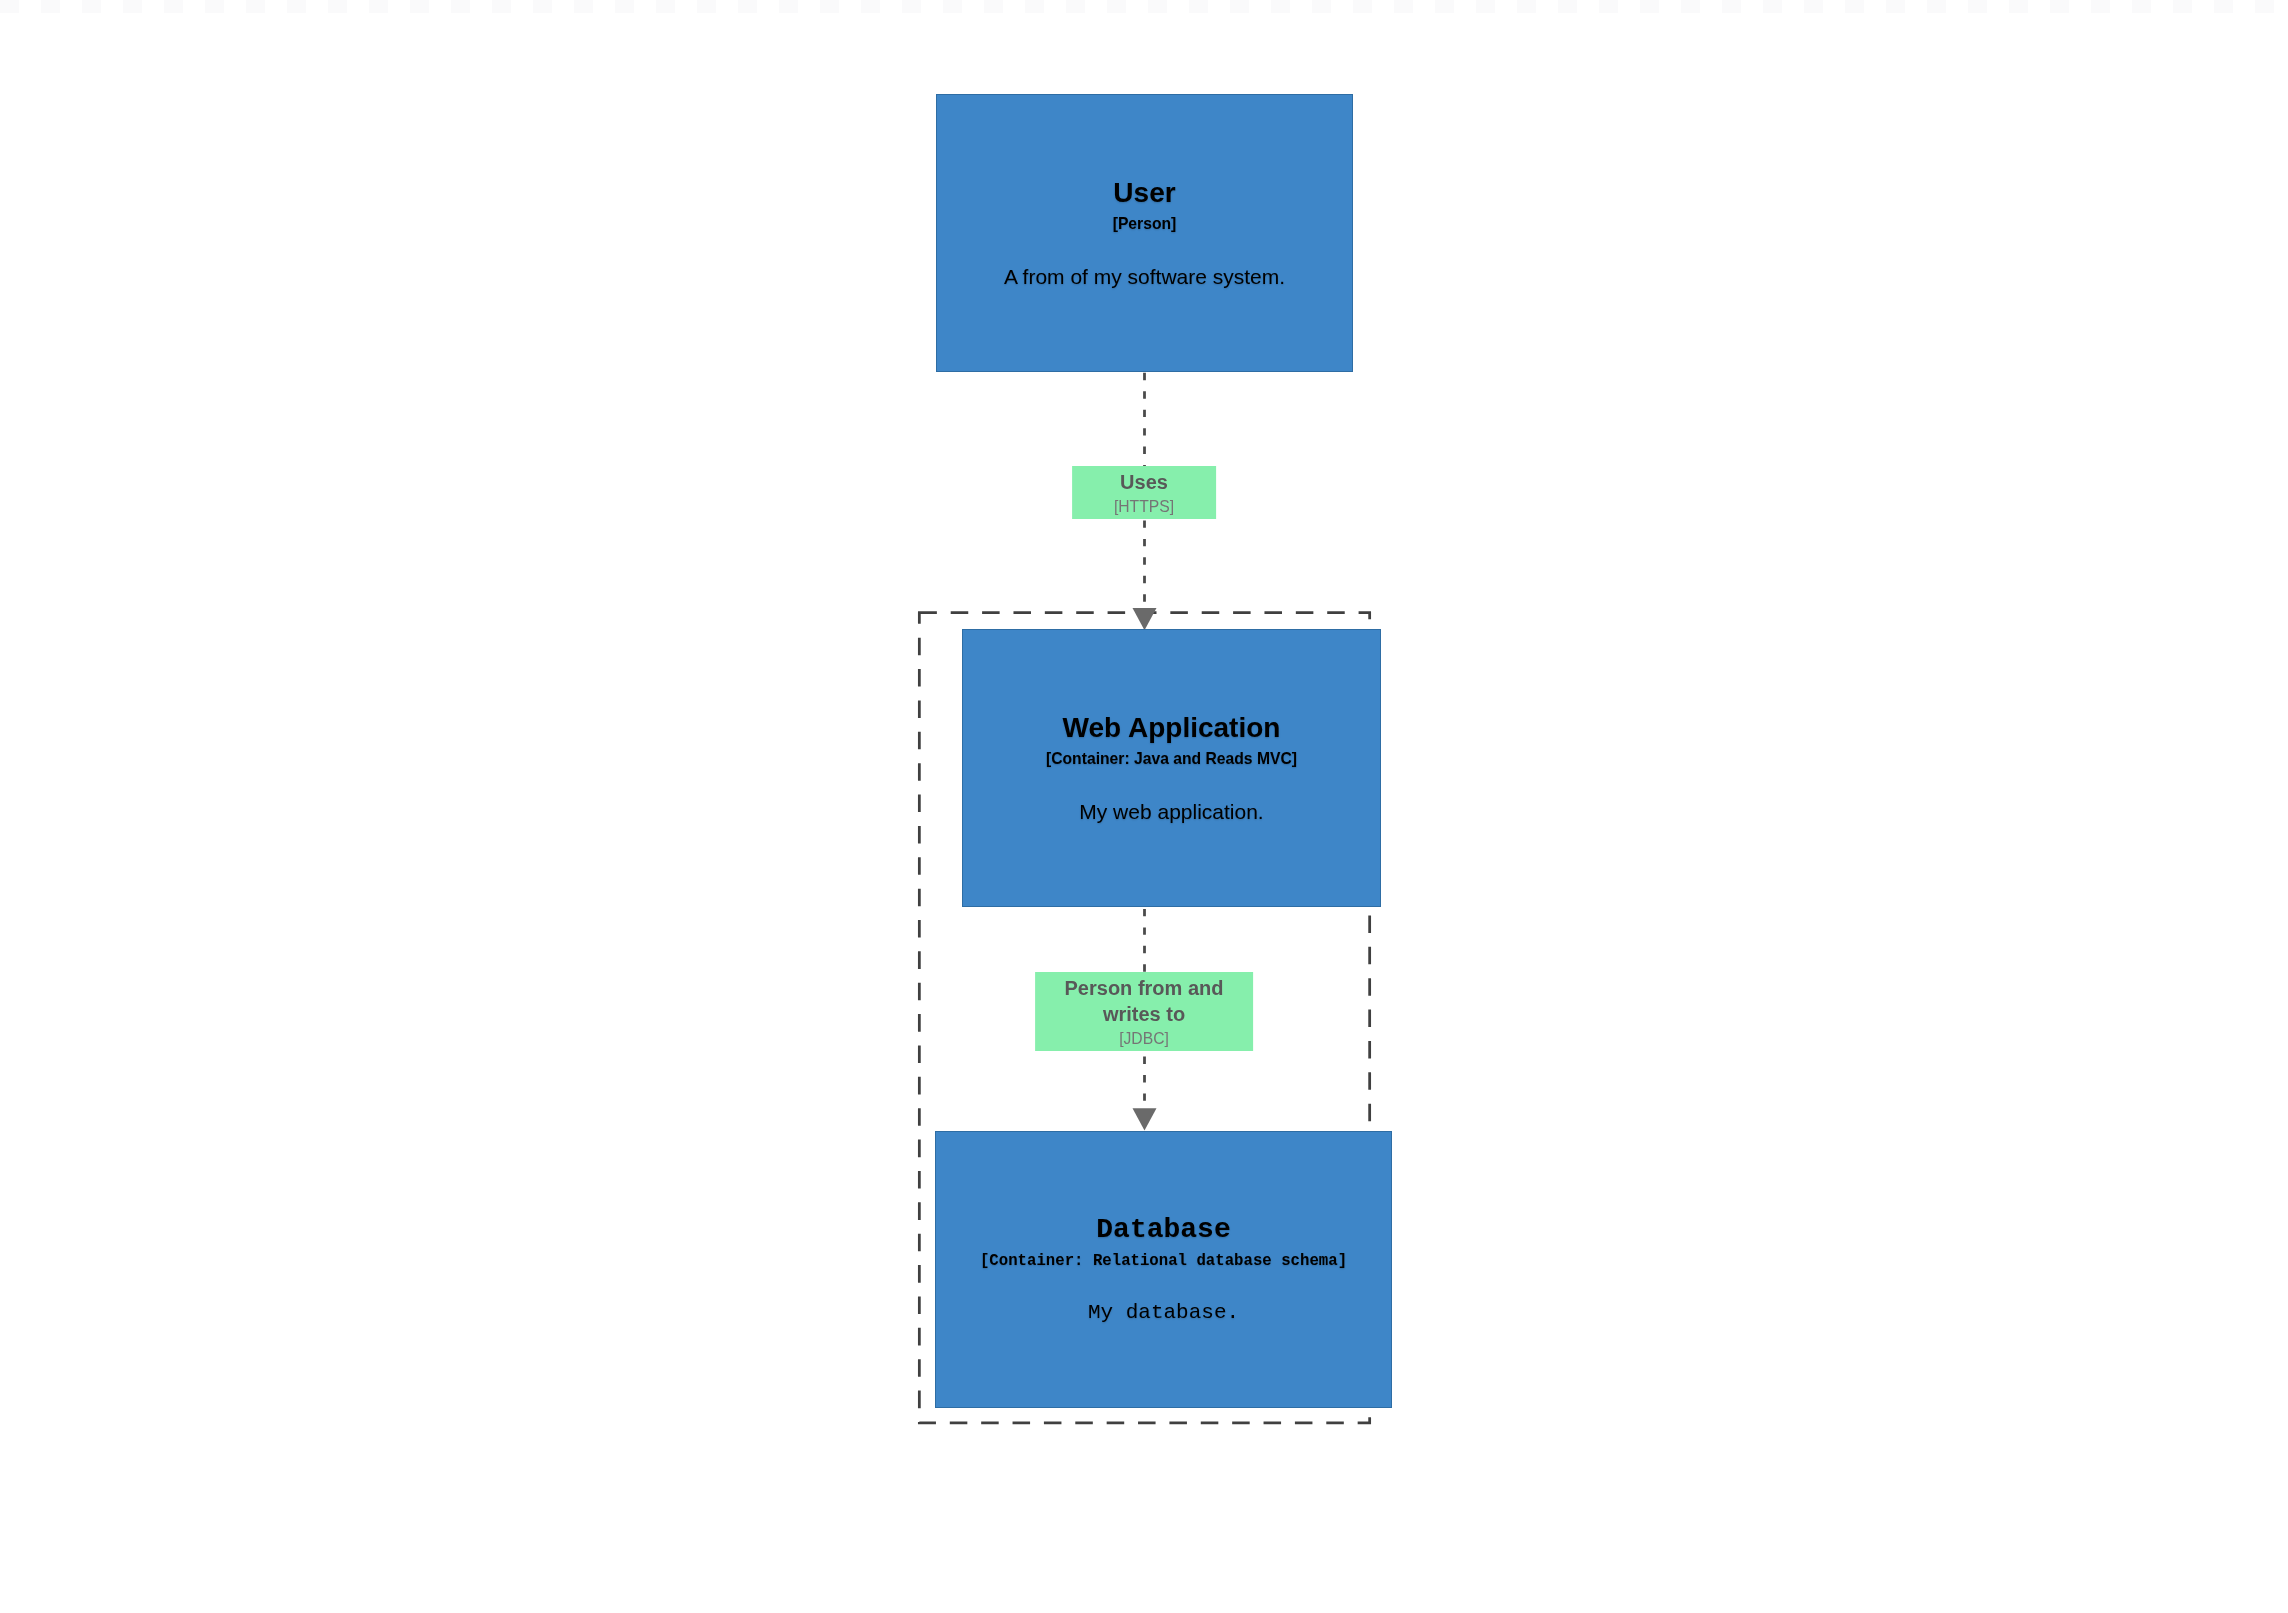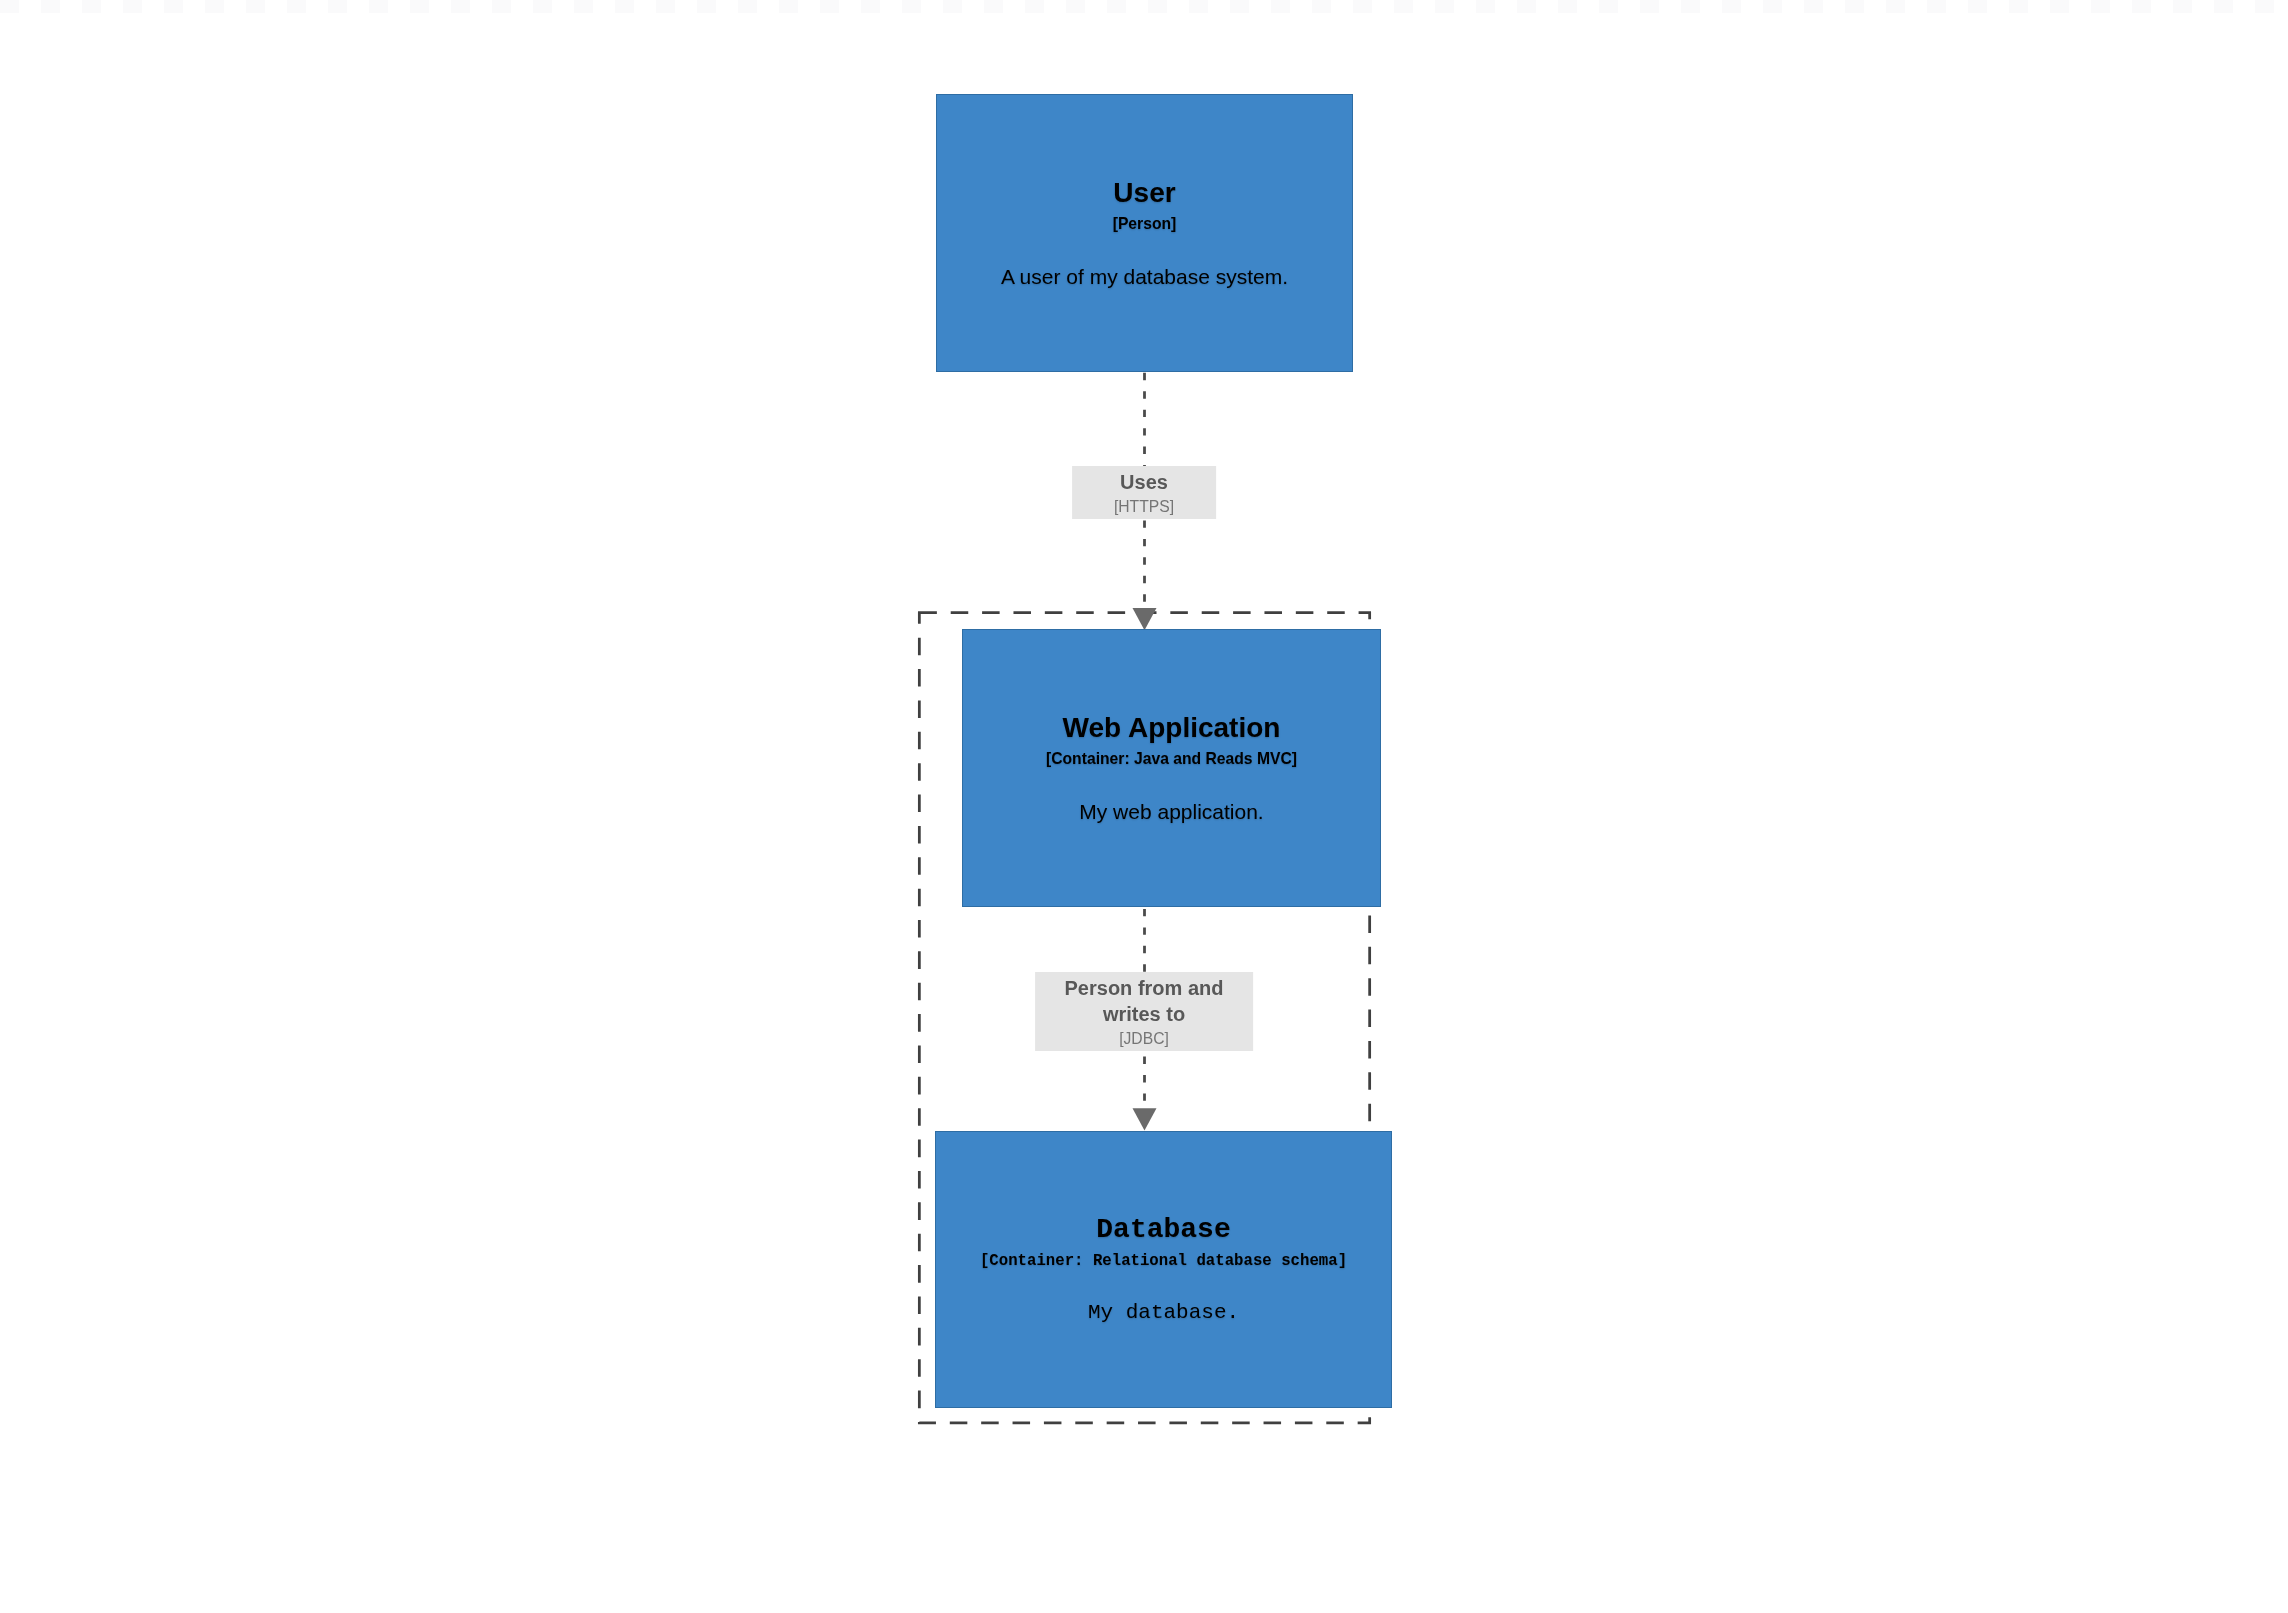--- a/index.html
+++ b/index.html
@@ -66,21 +66,21 @@
     position: absolute;
     left: 0; top: 0;
     pointer-events: none;
   }
 
   
   .rel-label {
     position: absolute;
     left: 1144px;
     transform: translateX(-50%);
-    background: #e5e5e5;
+    background: #86efac;
     text-align: center;
     padding: 2.8px 7.4px;
   }
   .rel-label .rel-name {
     font-size: 20px;
     font-weight: bold;
     color: #585858;
     line-height: 26px;
   }
   .rel-label .rel-meta {
@@ -131,21 +131,21 @@
     <line x1="1240" y1="404" x2="1240" y2="656" stroke="#4a4a4a" stroke-width="3" stroke-dasharray="8 12"></line>
     <polygon points="1227,659 1253,659 1240,683" fill="#6a6a6a"></polygon>
 
     <line x1="1240" y1="985" x2="1240" y2="1198" stroke="#4a4a4a" stroke-width="3" stroke-dasharray="8 12"></line>
     <polygon points="1227,1201 1253,1201 1240,1225" fill="#6a6a6a"></polygon>
   </svg>
 
   <div class="element" id="el-user">
     <div class="el-name">User</div>
     <div class="el-meta">[Person]</div>
-    <div class="el-desc">A user of my database system.</div>
+    <div class="el-desc">A from of my software system.</div>
   </div>
 
   <div class="rel-label" id="rel-label-uses">
     <div class="rel-name">Uses</div>
     <div class="rel-meta">[HTTPS]</div>
   </div>
 
   <div class="element" id="el-webapp">
     <div class="el-name">Web Application</div>
     <div class="el-meta">[Container: Java and Reads MVC]</div>

